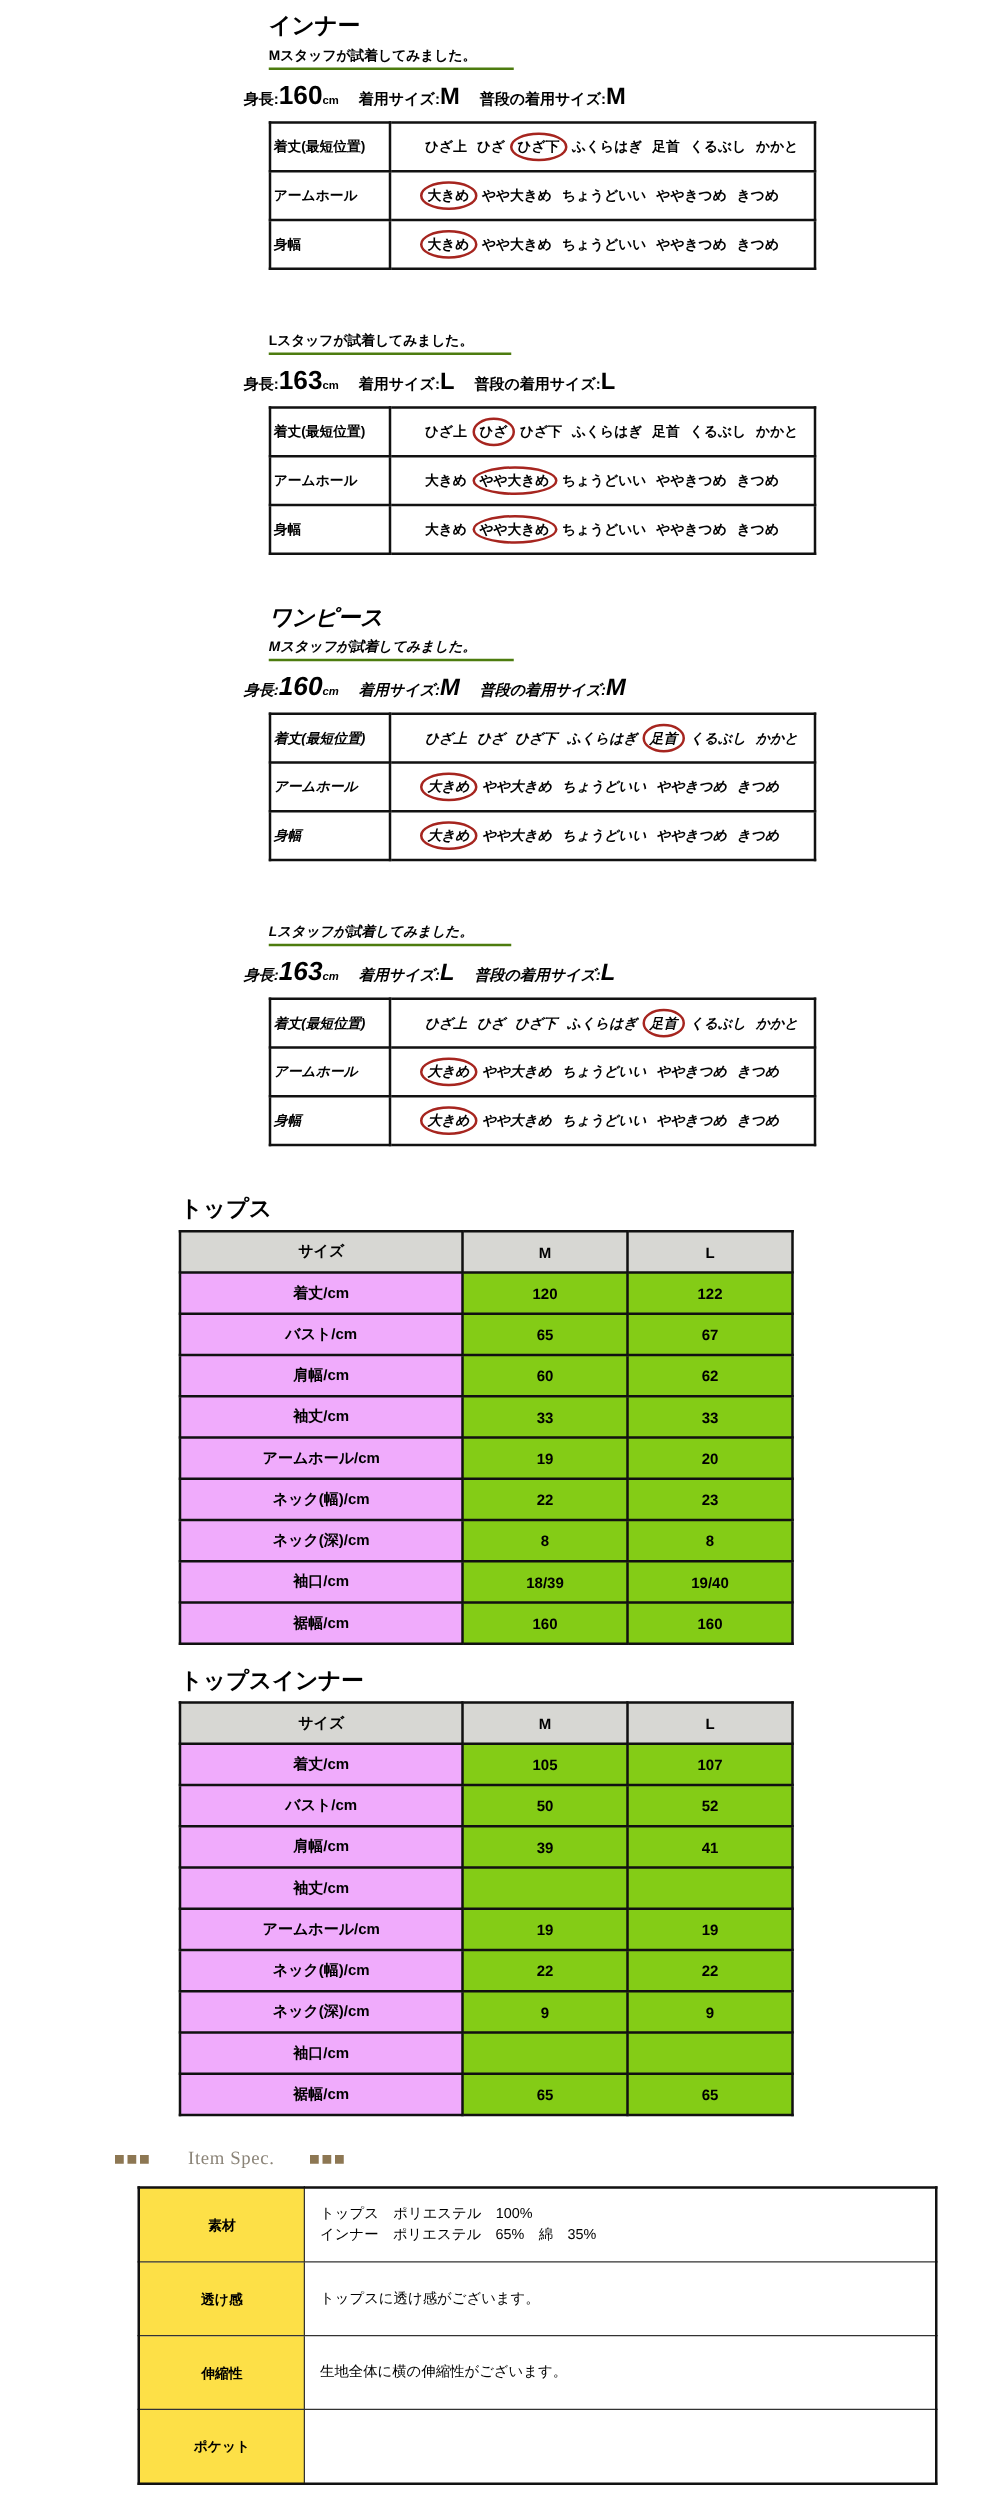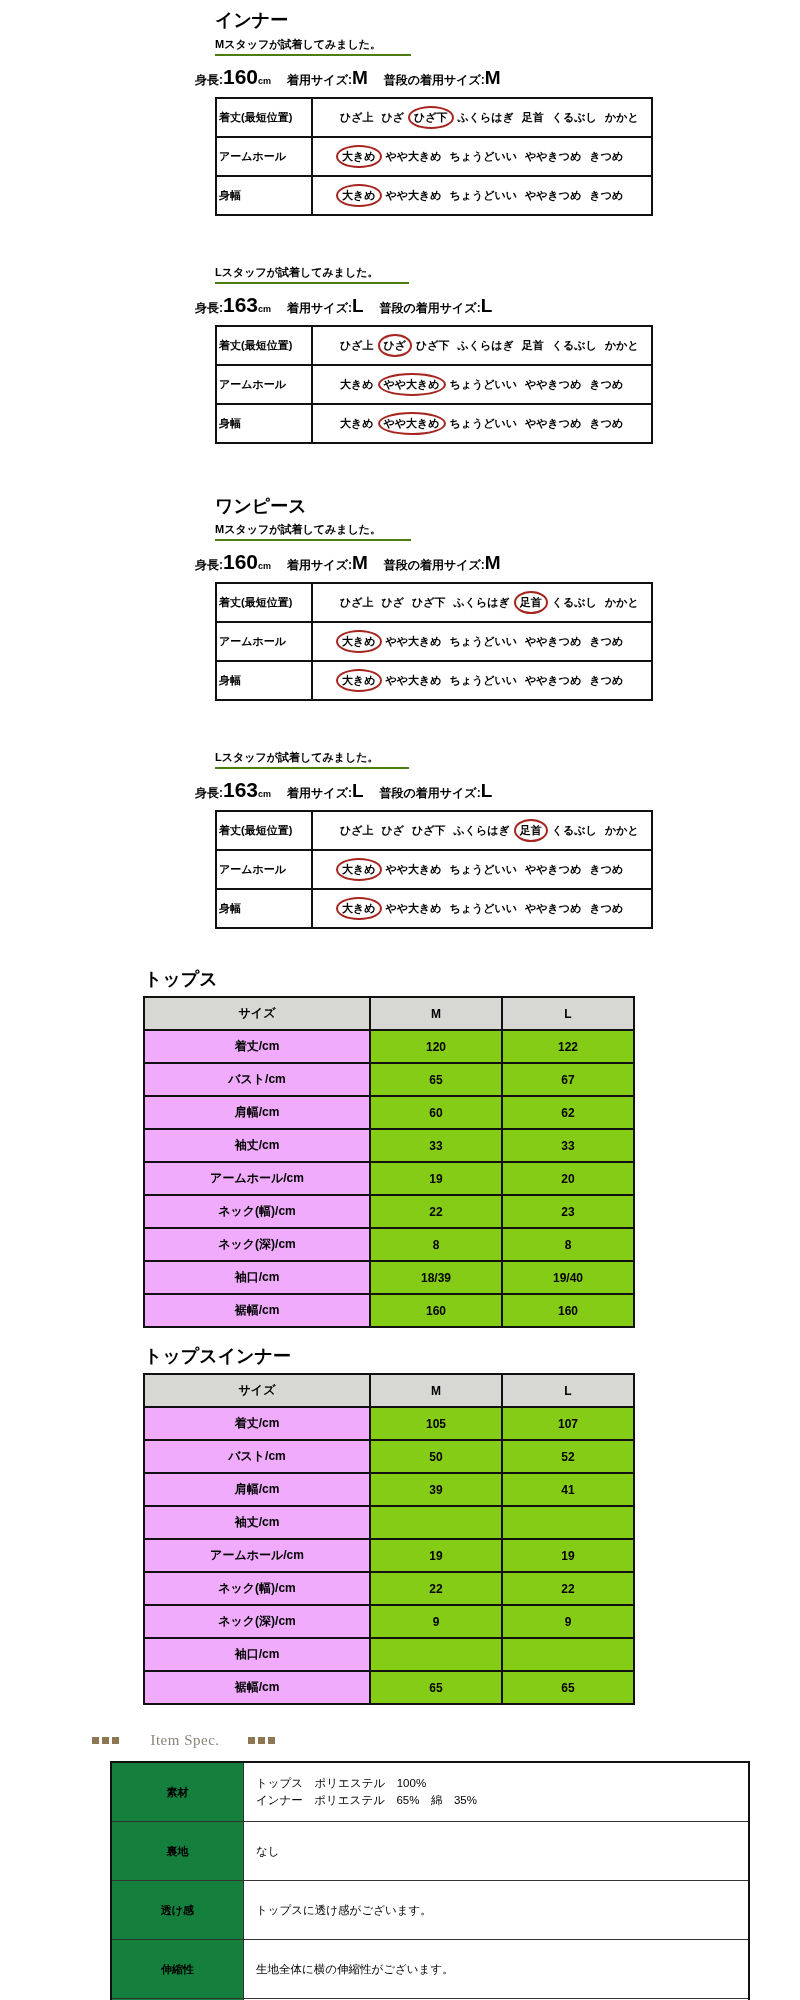--- a/index.html
+++ b/index.html
@@ -3,21 +3,21 @@
 <meta charset="utf-8">
 <style>
   html,body{margin:0;padding:0;}
   body{
     width:800px;height:2000px;overflow:hidden;background:#ffffff;color:#000;
     font-family:"Liberation Sans","DejaVu Sans",sans-serif;
   }
   
   .fit-wrap{padding-top:10px;margin-left:215px;}
   .section-title{font-size:18px;font-weight:bold;margin:0;line-height:1.2;}
-  .fit-section + .fit-section{margin-top:52px;}
+  .fit-section + .fit-section{margin-top:40px;font-style:italic;}
   .try-block + .try-block{margin-top:44px;}
   .staff-note{display:inline-block;font-size:11px;font-weight:bold;
     border-bottom:2px solid #4d7c0f;padding:0 30px 2px 0;margin-top:5px;}
   .height-line{margin:9px 0 8px -20px;white-space:nowrap;}
   .height-line span{vertical-align:baseline;}
   .height-line .lab{font-size:12px;font-weight:bold;}
   .height-line .big{font-size:21px;font-weight:bold;}
   .height-line .big2{font-size:19px;font-weight:bold;}
   .height-line .unit{font-size:9px;font-weight:bold;}
   .height-line .gap{margin-left:16px;}
@@ -38,21 +38,21 @@
   .size-table td.lab{width:222px;background:#f0abfc;}
   .size-table td.val{width:128px;}
   .size-table tr.head td{background:#d7d7d3;}
   
   .spec-head{margin:26px 0 12px 92px;}
   .sq{display:inline-block;width:7px;height:7px;background:#8d7753;margin-right:3px;vertical-align:middle;}
   .spec-title{font-family:"Liberation Serif","DejaVu Serif",serif;font-size:15px;
     color:#8b8478;margin:0 24px;vertical-align:middle;letter-spacing:.5px;}
   .spec-table{border-collapse:collapse;margin-left:110px;border:2px solid #111;}
   .spec-table td{border:1px solid #333;height:44px;}
-  .spec-label{width:123px;background:#15803d;text-align:center;
+  .spec-label{width:123px;background:#fde047;text-align:center;
     font-size:11px;font-weight:bold;padding:6px 4px;}
   .spec-value{width:480px;font-size:11.5px;padding:7px 12px;line-height:1.5;vertical-align:middle;}
 </style>
 </head>
 <body>
 
 <div class="fit-wrap">
     <section class="fit-section">
       <h2 class="section-title">インナー</h2>
       <div class="try-block">
@@ -266,26 +266,20 @@
 <table class="spec-table">
   <tbody>
       <tr>
         <td class="spec-label">素材</td>
         <td class="spec-value">
           <div>トップス　ポリエステル　100%</div>
           <div>インナー　ポリエステル　65%　綿　35%</div>
         </td>
       </tr>
       <tr>
-        <td class="spec-label">裏地</td>
-        <td class="spec-value">
-          <div>なし</div>
-        </td>
-      </tr>
-      <tr>
         <td class="spec-label">透け感</td>
         <td class="spec-value">
           <div>トップスに透け感がございます。</div>
         </td>
       </tr>
       <tr>
         <td class="spec-label">伸縮性</td>
         <td class="spec-value">
           <div>生地全体に横の伸縮性がございます。</div>
         </td>

